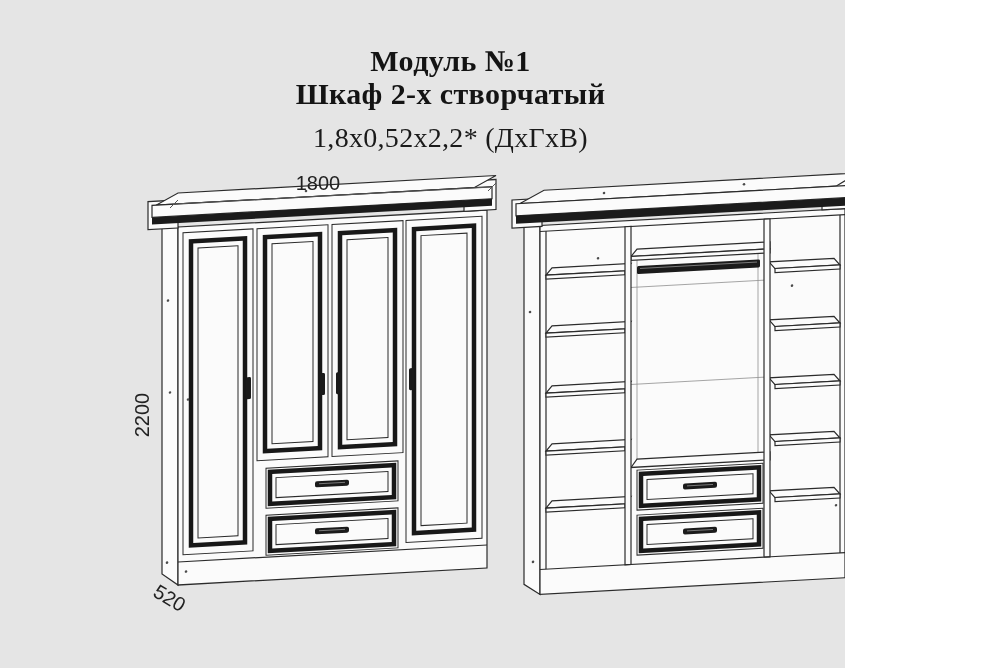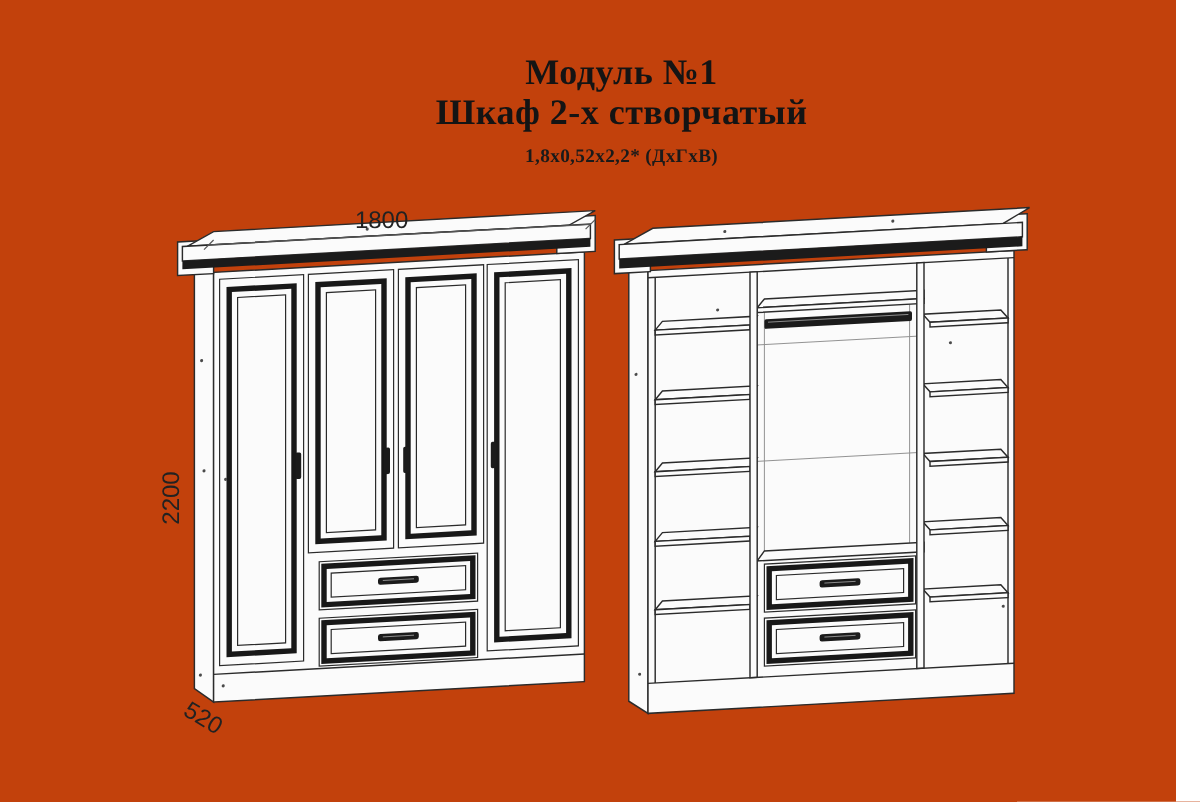--- a/index.html
+++ b/index.html
@@ -1,20 +1,20 @@
 <!DOCTYPE html>
 <html><head>
 <meta charset="utf-8">
 <style>
   html,body{margin:0;padding:0;}
-  .stage{position:relative;width:980px;height:668px;background:#c2410c;overflow:hidden;
+  .stage{position:relative;width:845px;height:668px;background:#e5e5e5;overflow:hidden;
          font-family:"Liberation Serif",serif;}
   .titles{position:absolute;top:44px;left:0;right:0;text-align:center;padding-left:56px;}
   .t1{font-weight:700;font-size:30px;line-height:33px;color:#141414;letter-spacing:.4px;}
-  .t2{font-weight:700;font-size:16px;color:#1a1a1a;margin-top:12px;letter-spacing:.3px;}
+  .t2{font-weight:400;font-size:28px;color:#1a1a1a;margin-top:12px;letter-spacing:.3px;}
   .canvas{position:absolute;left:0;top:0;}
   
   .panel{fill:#fbfbfb;stroke:#2b2b2b;stroke-width:1.2;}
   .ln{stroke:#2b2b2b;stroke-width:1.2;fill:none;}
   .thin{stroke:#8f8f8f;stroke-width:.8;fill:none;}
   .tframe{fill:none;stroke:#2b2b2b;stroke-width:1;}
   .dframe{fill:none;stroke:#181818;stroke-width:4.5;}
   .dark{fill:#1b1b1b;stroke:none;}
   .dot{fill:#4a4a4a;}
   .dim{stroke:#555;stroke-width:1;fill:none;}

